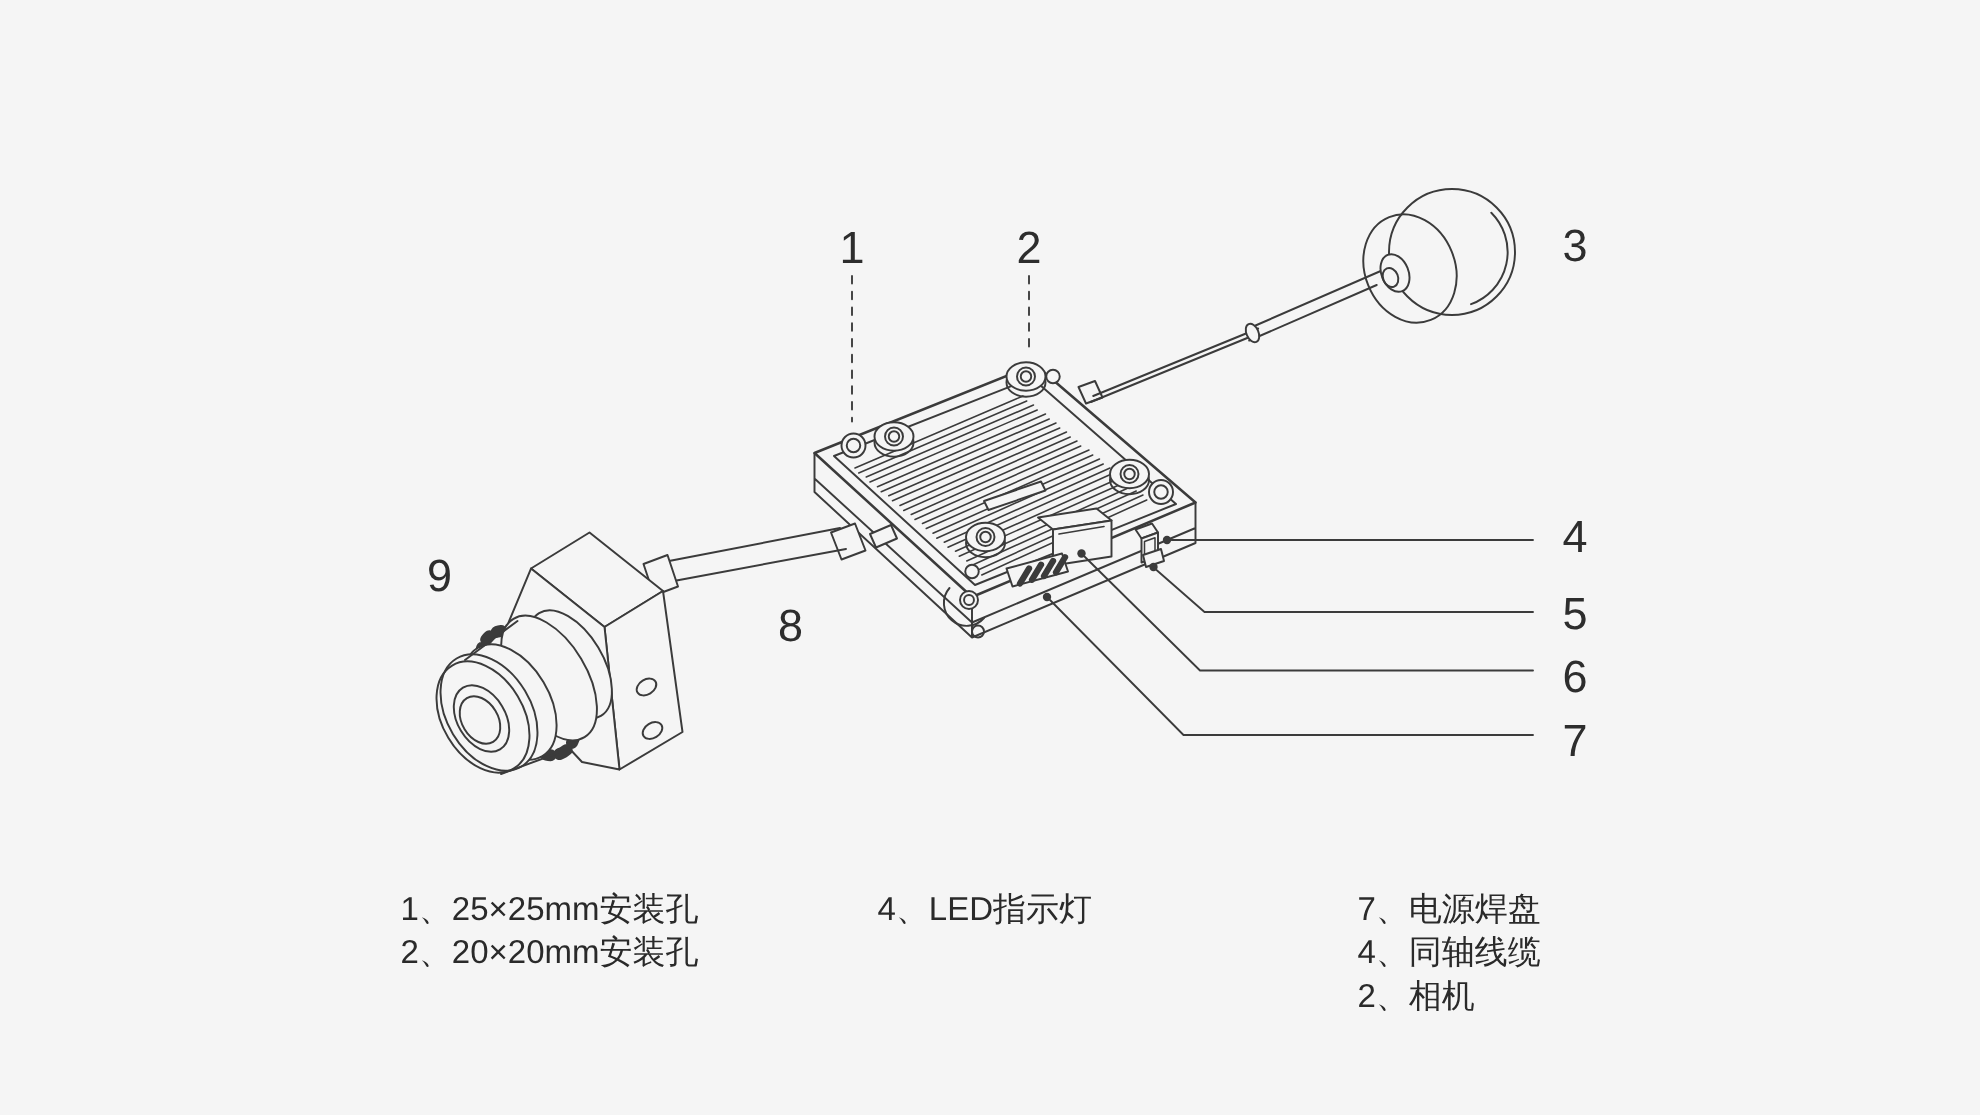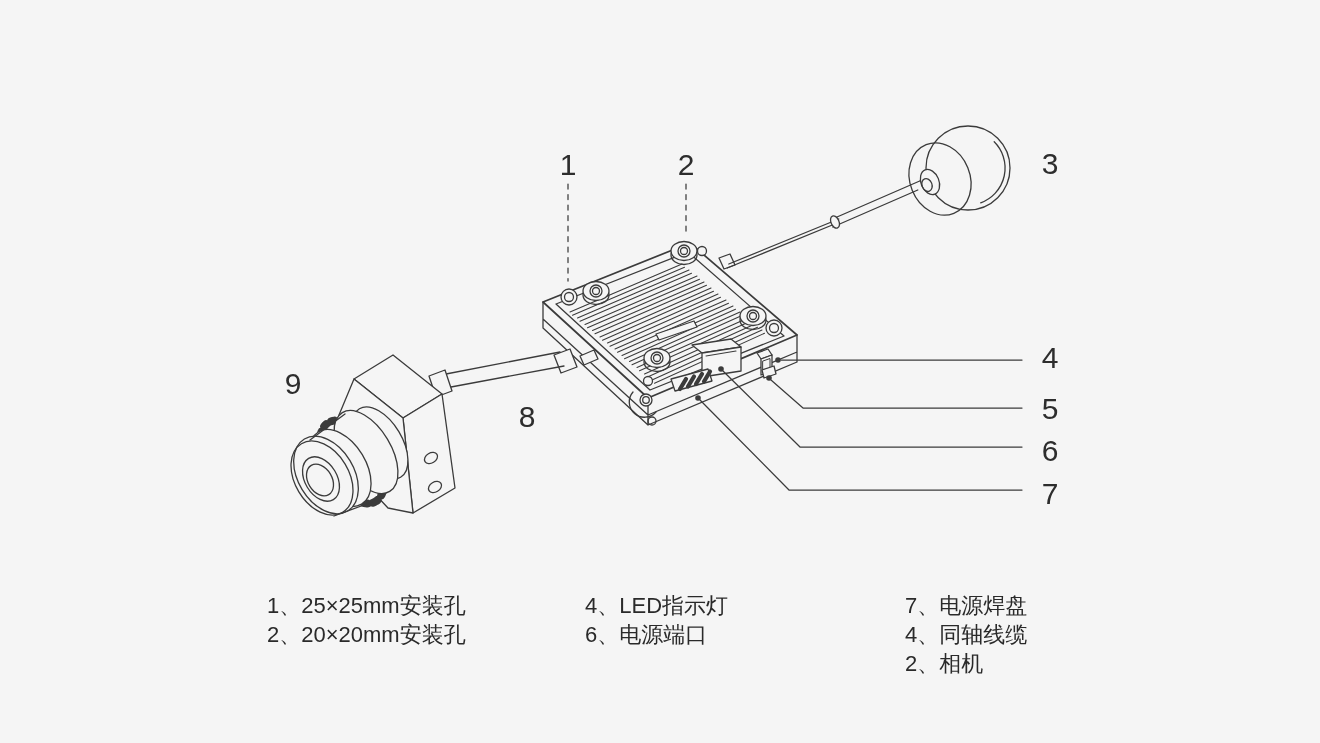--- a/index.html
+++ b/index.html
@@ -178,21 +178,20 @@
   </g>
 </svg>
 
 <div class="legend">
   <div class="col col1">
     <div>1、25×25mm安装孔</div>
     <div>2、20×20mm安装孔</div>
   </div>
   <div class="col col2">
     <div>4、LED指示灯</div>
-    <div>6、电源端口</div>
   </div>
   <div class="col col3">
     <div>7、电源焊盘</div>
     <div>4、同轴线缆</div>
     <div>2、相机</div>
   </div>
 </div>
 
 </div>
 

